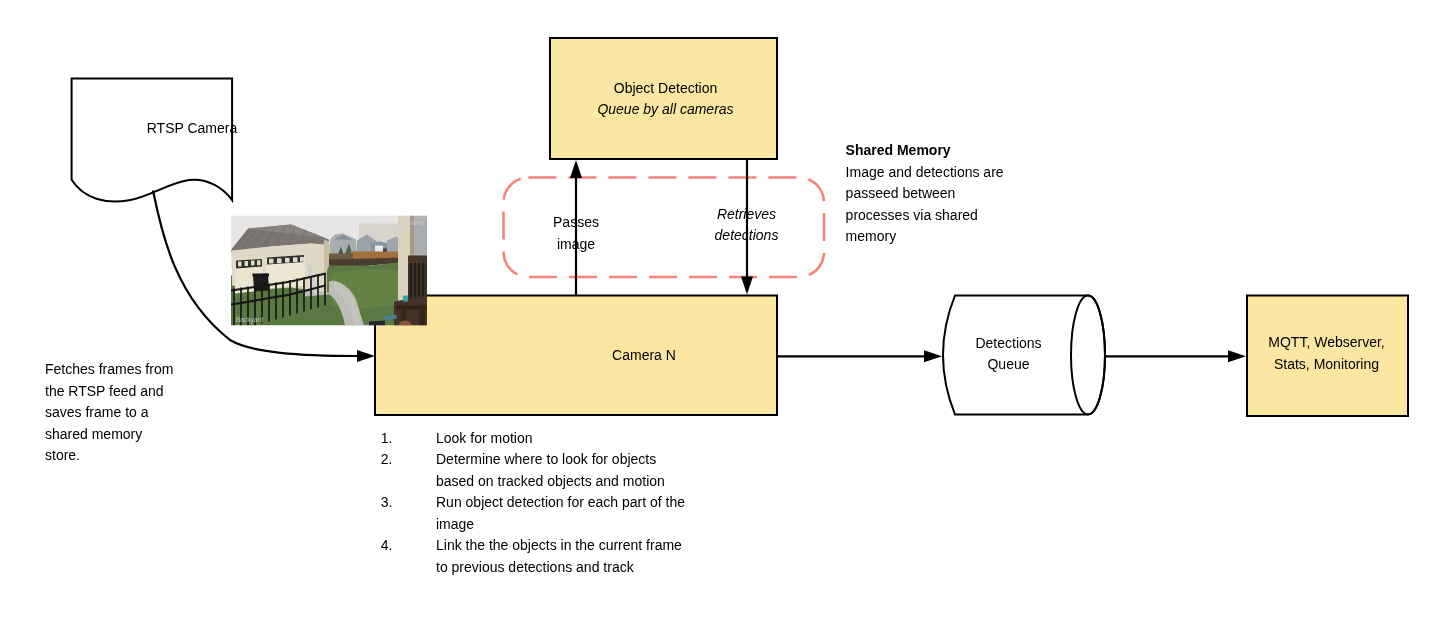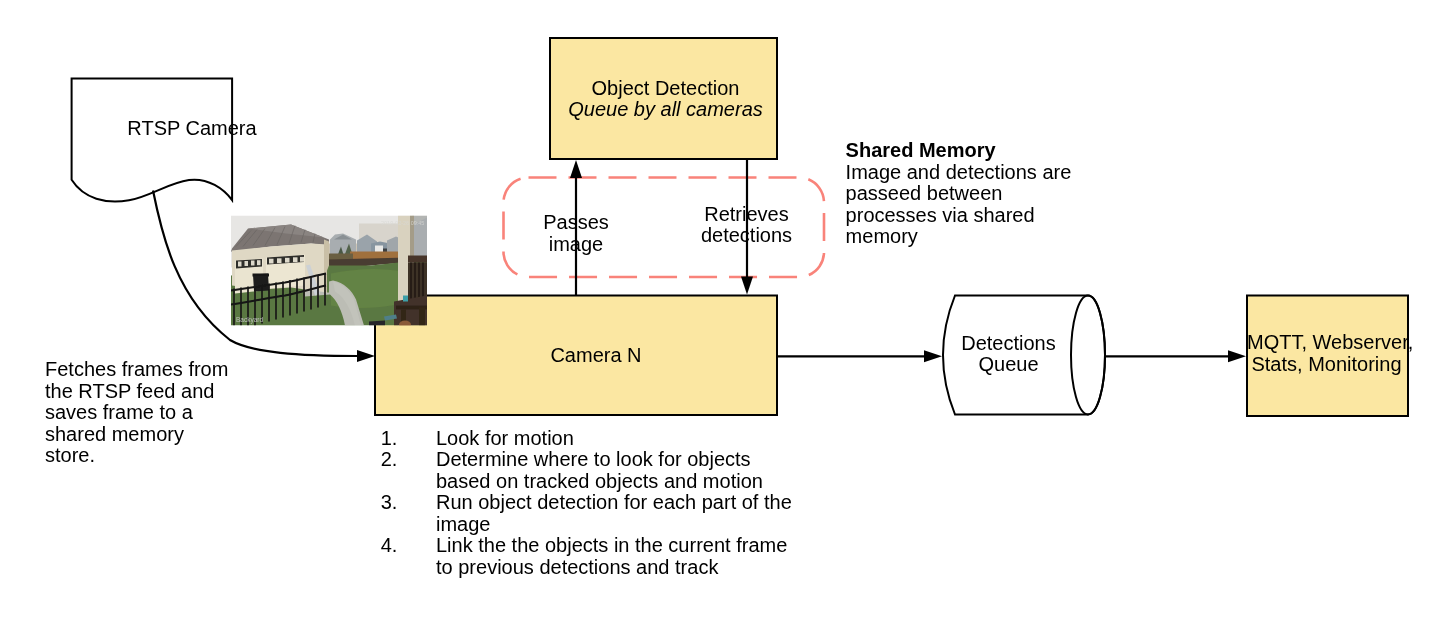--- a/index.html
+++ b/index.html
@@ -1,18 +1,18 @@
 <!DOCTYPE html>
 <html><head>
 <meta charset="utf-8">
 <style>
   html,body{margin:0;padding:0;background:#ffffff;}
   #canvas{position:relative;width:1448px;height:625px;background:#ffffff;overflow:hidden;
     font-family:"Liberation Sans", sans-serif;color:#000;}
-  .txt{position:absolute;font-size:20px;line-height:21.5px;white-space:pre;}
+  .txt{position:absolute;font-size:14px;line-height:21.5px;white-space:pre;}
   .ctr{text-align:center;}
   svg{position:absolute;left:0;top:0;}
 </style>
 </head>
 <body>
 <div id="canvas">
 <svg width="1448" height="625" viewBox="0 0 1448 625">
 
   <rect x="503.5" y="177.5" width="320.5" height="99.5" rx="25" ry="25" fill="none" stroke="#f9837a" stroke-width="2.6" stroke-dasharray="28 12"></rect>
 
@@ -175,29 +175,29 @@
       <text x="150" y="9" font-size="5.5" fill="#d8d8d4" opacity="0.8">2019-02-26 09:45</text>
     </g>
         </g>
   </g>
 </svg>
 
 <div class="txt" style="left:72px;top:118px;width:160px;text-align:center;padding-left:40px;">RTSP Camera</div>
 
 <div class="txt ctr" style="left:552px;top:77.5px;width:227px;">Object Detection<br><i>Queue by all cameras</i></div>
 
-<div class="txt ctr" style="left:375px;top:345px;width:442px;">Camera N</div>
+<div class="txt ctr" style="left:375px;top:345px;width:442px;padding-left:48px;">Camera N</div>
 
 <div class="txt ctr" style="left:1247px;top:332px;width:159px;">MQTT, Webserver,<br>Stats, Monitoring</div>
 
 <div class="txt ctr" style="left:943px;top:332.5px;width:131px;">Detections<br>Queue</div>
 
 <div class="txt ctr" style="left:506px;top:212px;width:140px;">Passes<br>image</div>
 
-<div class="txt ctr" style="left:676px;top:203.5px;width:141px;">Retrieves<br>detections</div>
+<div class="txt ctr" style="left:676px;top:203.5px;width:141px;font-style:italic;">Retrieves<br>detections</div>
 
 <div class="txt" style="left:845.6px;top:140px;"><b>Shared Memory</b><br>Image and detections are<br>passeed between<br>processes via shared<br>memory</div>
 
 <div class="txt" style="left:45px;top:359px;">Fetches frames from<br>the RTSP feed and<br>saves frame to a<br>shared memory<br>store.</div>
 
 
 <div class="txt" style="left:380.7px;top:427.5px;">1.<br>2.<br><br>3.<br><br>4.</div>
 <div class="txt" style="left:436px;top:427.5px;">Look for motion<br>Determine where to look for objects<br>based on tracked objects and motion<br>Run object detection for each part of the<br>image<br>Link the the objects in the current frame<br>to previous detections and track</div>
 
 </div>

